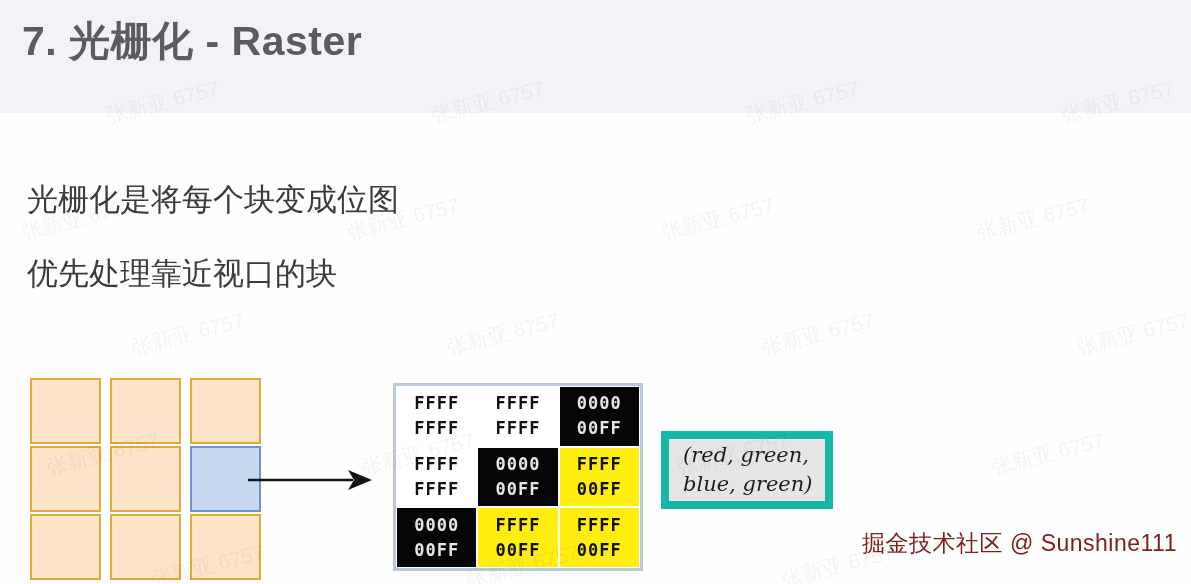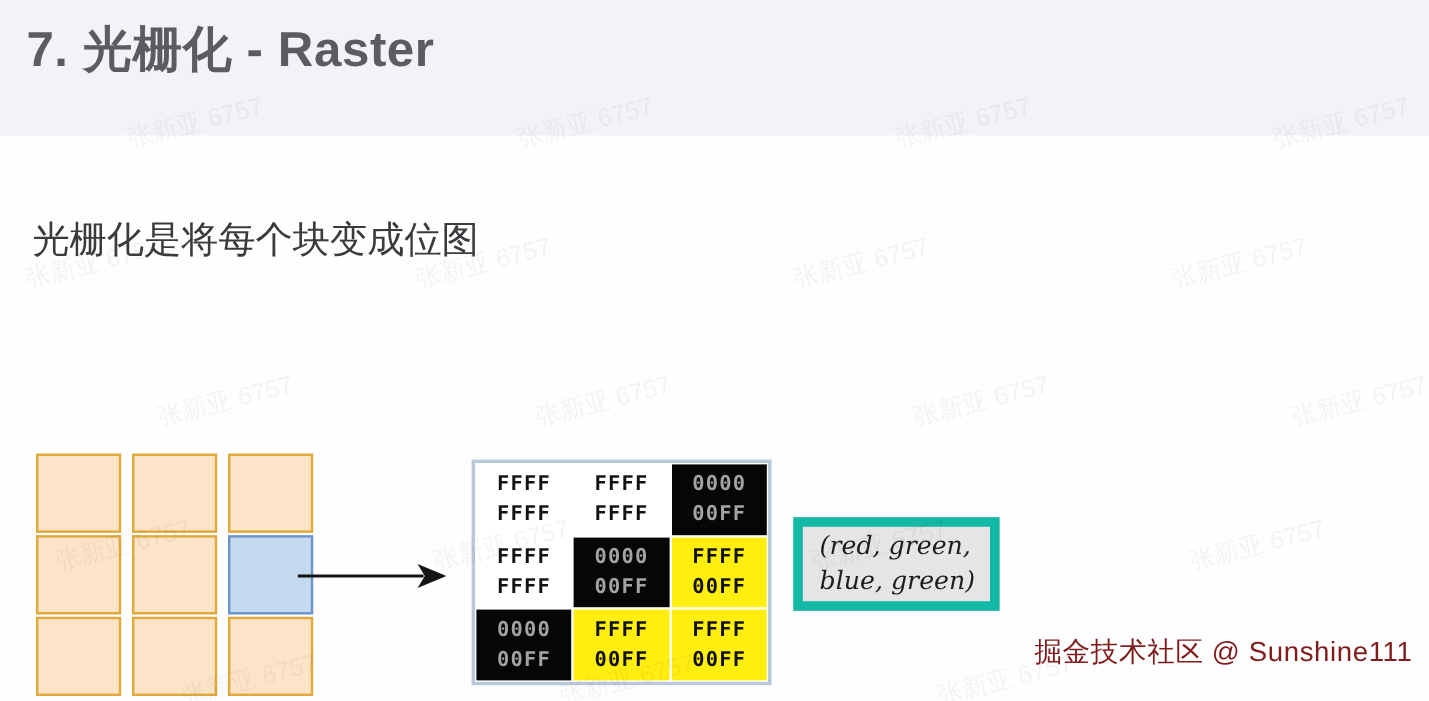--- a/index.html
+++ b/index.html
@@ -109,21 +109,21 @@
     flex-direction: column;
     align-items: center;
     justify-content: center;
     font-family: "DejaVu Sans Mono", monospace;
     font-size: 17px;
     font-weight: 700;
     line-height: 25px;
     letter-spacing: 1px;
   }
   .px-cell.white  { background: #ffffff; color: #121212; }
-  .px-cell.black  { background: #060606; color: #a3a3a3; }
+  .px-cell.black  { background: #060606; color: #e5e5e5; }
   .px-cell.yellow { background: #ffee10; color: #111111; }
   .px-row { display: block; }
 
   
   #legend-box {
     position: absolute;
     left: 661px;
     top: 431px;
     width: 172px;
     height: 78px;
@@ -171,20 +171,21 @@
 <body>
 
 <div id="slide">
 
   <div id="header-band">
     <div id="page-title">7. 光栅化 - Raster</div>
   </div>
 
   <div id="body-copy">
     <span class="body-line">光栅化是将每个块变成位图</span>
+    <span class="body-line">优先处理靠近视口的块</span>
   </div>
 
   <div id="block-grid">
     <div class="block"></div>
     <div class="block"></div>
     <div class="block"></div>
     <div class="block"></div>
     <div class="block"></div>
     <div class="block focus"></div>
     <div class="block"></div>

